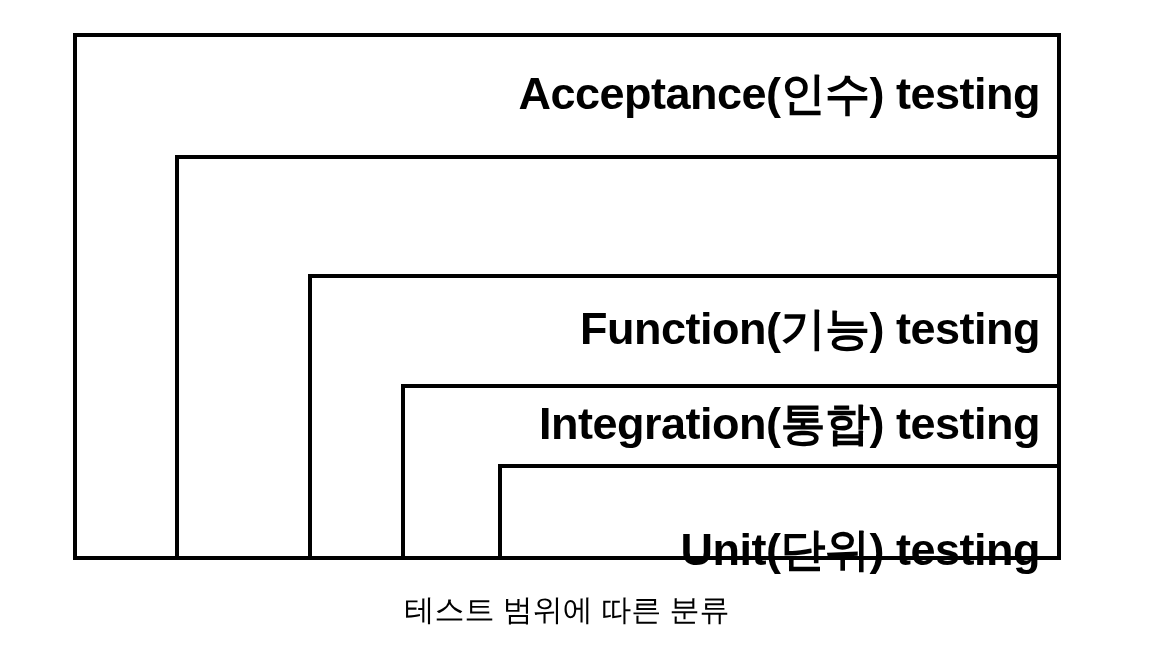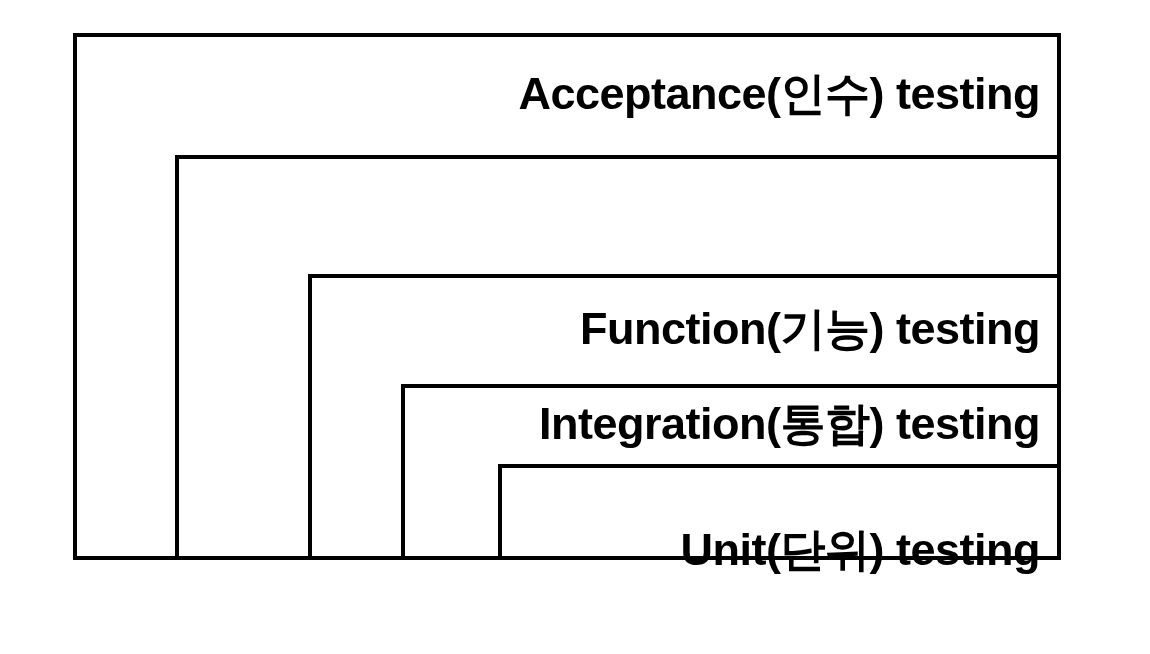--- a/index.html
+++ b/index.html
@@ -70,14 +70,15 @@
   <div class="box box-stress"></div>
   <div class="box box-function"></div>
   <div class="box box-integration"></div>
   <div class="box box-unit"></div>
 
   <div class="layer-label label-acceptance">Acceptance(인수) testing</div>
   <div class="layer-label label-function">Function(기능) testing</div>
   <div class="layer-label label-integration">Integration(통합) testing</div>
   <div class="layer-label label-unit">Unit(단위) testing</div>
 
+  <div class="caption">테스트 범위에 따른 분류</div>
 
 </div>
 
 </body></html>

